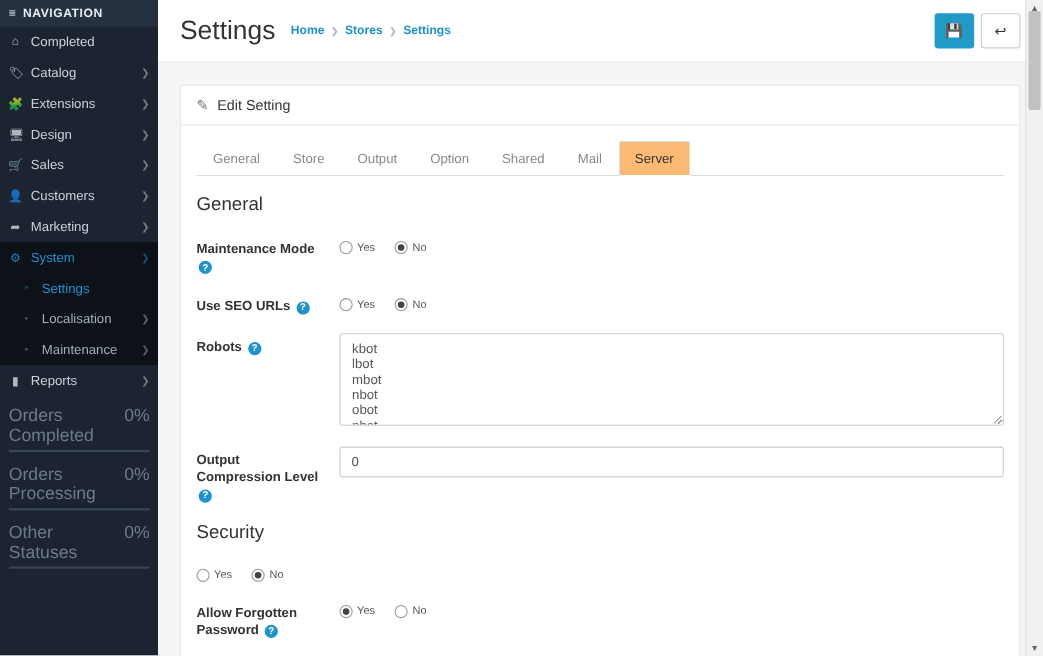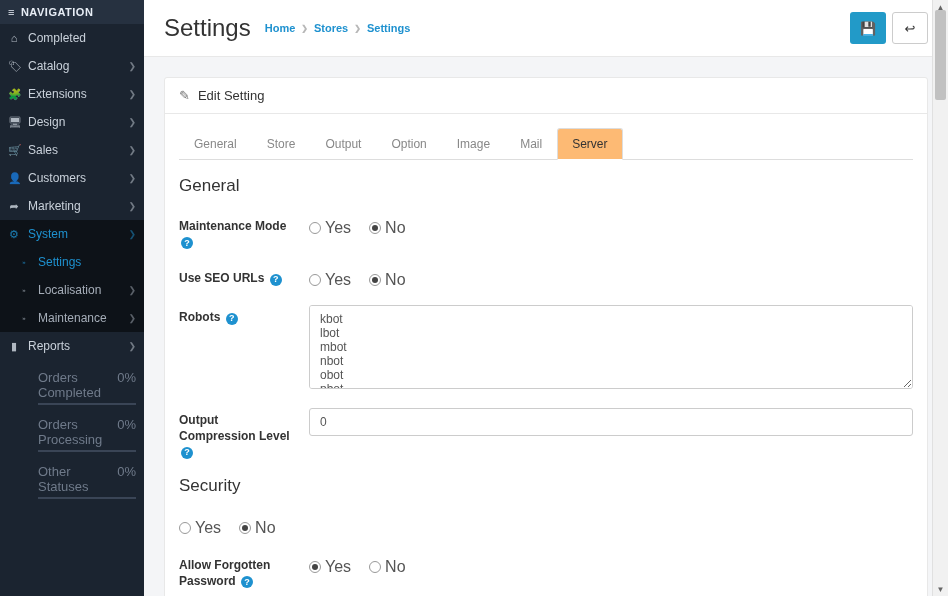--- a/index.html
+++ b/index.html
@@ -13,21 +13,21 @@
 .side-item { display: flex; align-items: center; padding: 7px 8px; font-size: 12px; color: #c9d1da; cursor: pointer; justify-content: space-between; }
 .side-item .lbl { display: flex; align-items: center; gap: 8px; }
 .side-item .icon { width: 12px; text-align: center; opacity: .85; font-size: 11px; }
 .chev { font-size: 9px; opacity: .5; }
 .side-item.active { background: #0d1218; color: #1e91cf; }
 .sub { background: #0d1218; }
 .sub .side-item { padding-left: 18px; font-size: 12px; color: #a5adb8; }
 .sub .side-item.current { color: #1e91cf; }
 .sub .side-item .icon { font-size: 6px; }
 
-.stats { padding: 10px 8px; font-size: 13px; color: #6f7a8a; margin-left: 30px; }
+.stats { padding: 10px 8px; font-size: 16px; color: #6f7a8a; }
 .stat { margin-bottom: 12px; }
 .stat-row { display: flex; justify-content: space-between; margin-bottom: 3px; }
 .stat-bar { height: 2px; background: #3a4556; }
 
 
 .main { flex: 1; background: #f4f5f7; overflow-y: auto; }
 .page-head { display: flex; align-items: center; padding: 12px 20px; gap: 14px; background: #fff; border-bottom: 1px solid #e8e8e8; }
 .page-title { font-size: 24px; font-weight: 400; color: #333; }
 .crumbs { font-size: 11px; color: #888; display: flex; align-items: center; gap: 6px; font-weight: bold; }
 .crumbs a { color: #1e91cf; text-decoration: none; }
@@ -47,21 +47,21 @@
 .tab.active { color: #333; border-color: #ddd; border-bottom: 1px solid #fff; background: #fdba74; border-radius: 3px 3px 0 0; }
 
 .legend { font-size: 17px; color: #333; margin: 4px 0 18px; font-weight: 400; }
 
 .fg { display: flex; align-items: flex-start; margin-bottom: 16px; }
 .fg .label { width: 130px; text-align: left; padding-right: 14px; font-size: 12px; font-weight: 700; color: #333; padding-top: 5px; line-height: 1.3; }
 .help { display: inline-flex; width: 12px; height: 12px; background: #1e91cf; color: #fff; border-radius: 50%; font-size: 9px; align-items: center; justify-content: center; font-weight: 700; margin-left: 2px; cursor: help; }
 .fg .ctrl { flex: 1; }
 
 .radio-set { display: flex; gap: 18px; align-items: center; padding-top: 5px; }
-.radio { display: inline-flex; align-items: center; gap: 4px; font-size: 16px; color: #555; cursor: pointer; text-align: center; }
+.radio { display: inline-flex; align-items: center; gap: 4px; font-size: 10px; color: #555; cursor: pointer; text-align: center; }
 .rdot { width: 12px; height: 12px; border: 1px solid #999; border-radius: 50%; display: inline-flex; align-items: center; justify-content: center; background: #fff; }
 .rdot.checked::after { content: ""; width: 6px; height: 6px; background: #444; border-radius: 50%; }
 
 textarea, input.text { width: 100%; border: 1px solid #ccc; border-radius: 3px; padding: 6px 10px; font-size: 12px; color: #555; font-family: inherit; resize: vertical; }
 textarea { height: 84px; overflow-y: scroll; }
 .scrollbar { position: absolute; right: 0; top: 0; width: 16px; bottom: 0; background: #f1f1f1; border-left: 1px solid #e0e0e0; }
 .scrollbar .thumb { position: absolute; left: 2px; right: 2px; top: 10px; height: 90px; background: #c1c1c1; border-radius: 2px; }
 .scrollbar .arrow { position: absolute; left: 0; right: 0; height: 14px; display: flex; align-items: center; justify-content: center; font-size: 8px; color: #666; }
 .scrollbar .arrow.up { top: 0; }
 .scrollbar .arrow.down { bottom: 0; }
@@ -211,21 +211,21 @@
         <span class="icon">✎</span>
         <span>Edit Setting</span>
       </div>
       <div class="panel-body">
 
         <div class="tabs">
           <div class="tab">General</div>
           <div class="tab">Store</div>
           <div class="tab">Output</div>
           <div class="tab">Option</div>
-          <div class="tab">Image</div>
+          <div class="tab">Shared</div>
           <div class="tab">Mail</div>
           <div class="tab active">Server</div>
         </div>
 
         <div class="legend">General</div>
 
         <div class="fg">
           <div class="label"><span>Maintenance Mode</span> <span class="help">?</span></div>
           <div class="ctrl">
             <div class="radio-set">

